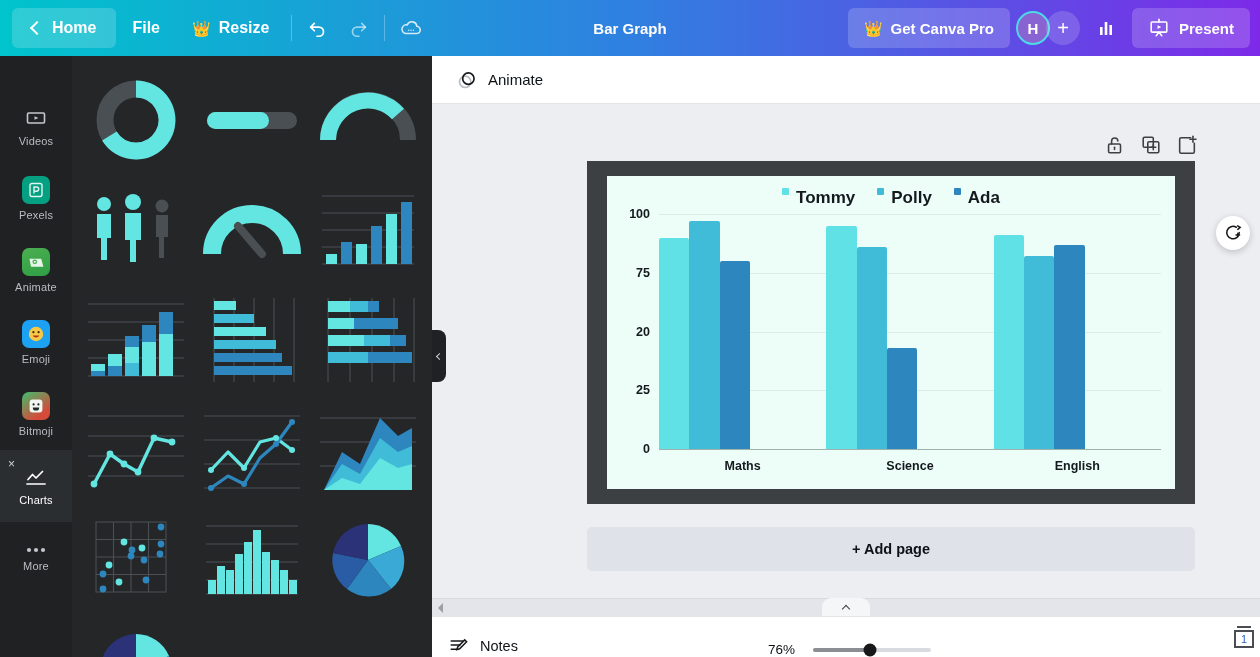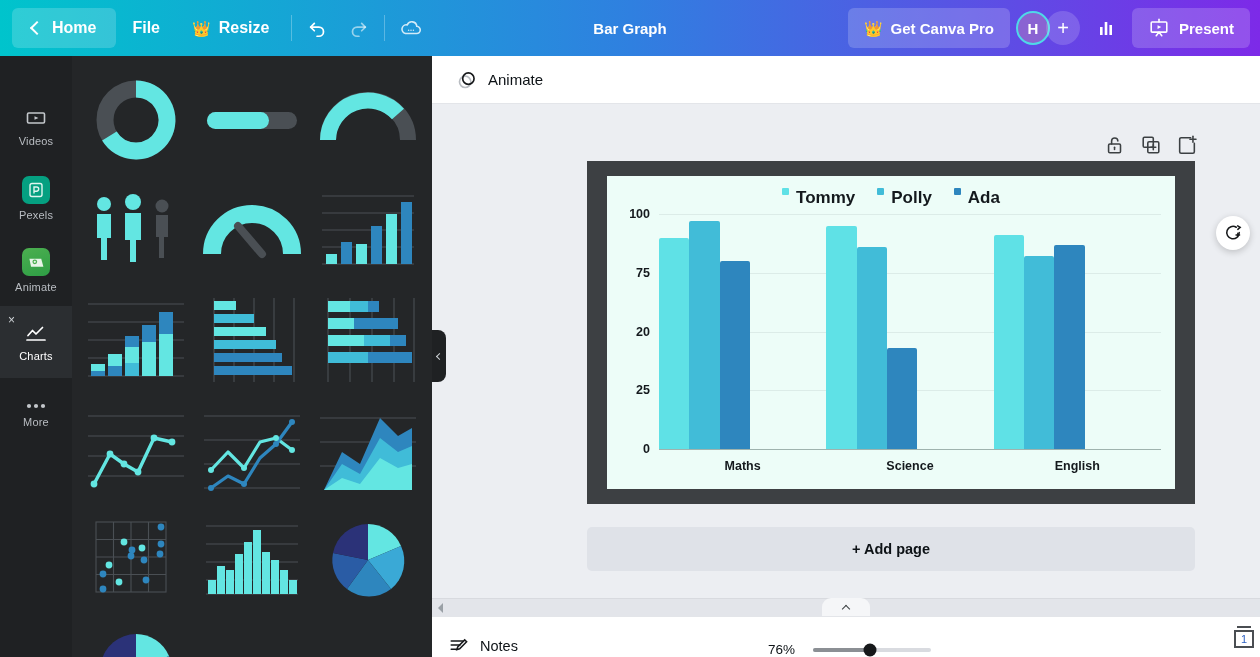--- a/index.html
+++ b/index.html
@@ -358,21 +358,43 @@
       <span class="sq" style="background:linear-gradient(160deg,#4caf50,#2e9e45)">
         <svg width="17" height="15" viewBox="0 0 18 15">
           <path d="M1.5 4.5h12.5l2.3 8.5H3.2z" fill="#e7f4e8"></path>
           <circle cx="7.2" cy="7.8" r="2.5" fill="#4caf50"></circle>
           <circle cx="7.2" cy="7.8" r="1.2" fill="#e7f4e8"></circle>
         </svg>
       </span>
       <span class="rail-label">Animate</span>
     </div>
 
-
+    <div class="rail-item">
+      <span class="sq" style="background:#1da1f2">
+        <svg width="18" height="18" viewBox="0 0 18 18">
+          <circle cx="9" cy="9" r="7.2" fill="#f7c948"></circle>
+          <circle cx="6.4" cy="7.2" r="1.1" fill="#3a2a05"></circle>
+          <circle cx="11.6" cy="7.2" r="1.1" fill="#3a2a05"></circle>
+          <path d="M5.6 10.6a4 4 0 0 0 6.8 0z" fill="#b3320f"></path>
+        </svg>
+      </span>
+      <span class="rail-label">Emoji</span>
+    </div>
+
+    <div class="rail-item">
+      <span class="sq" style="background:linear-gradient(145deg,#3fbf6f,#d44b3a 75%)">
+        <svg width="18" height="18" viewBox="0 0 18 18">
+          <rect x="2.6" y="2.6" width="12.8" height="12.8" rx="3" fill="#f2f6f2"></rect>
+          <circle cx="6.6" cy="7.4" r="1.1" fill="#1e2a22"></circle>
+          <circle cx="11.4" cy="7.4" r="1.1" fill="#1e2a22"></circle>
+          <path d="M5.8 10.4h6.4a3.2 3.2 0 0 1-6.4 0z" fill="#1e2a22"></path>
+        </svg>
+      </span>
+      <span class="rail-label">Bitmoji</span>
+    </div>
 
     <div class="rail-item active">
       <span class="rail-x">×</span>
       <svg width="26" height="22" viewBox="0 0 26 22" fill="none" stroke="#ffffff" stroke-width="1.7" stroke-linecap="round" stroke-linejoin="round">
         <polyline points="5,12.5 9.5,7.5 13,11 19.5,4.5"></polyline>
         <line x1="4" y1="17" x2="22" y2="17"></line>
       </svg>
       <span class="rail-label">Charts</span>
     </div>
 

